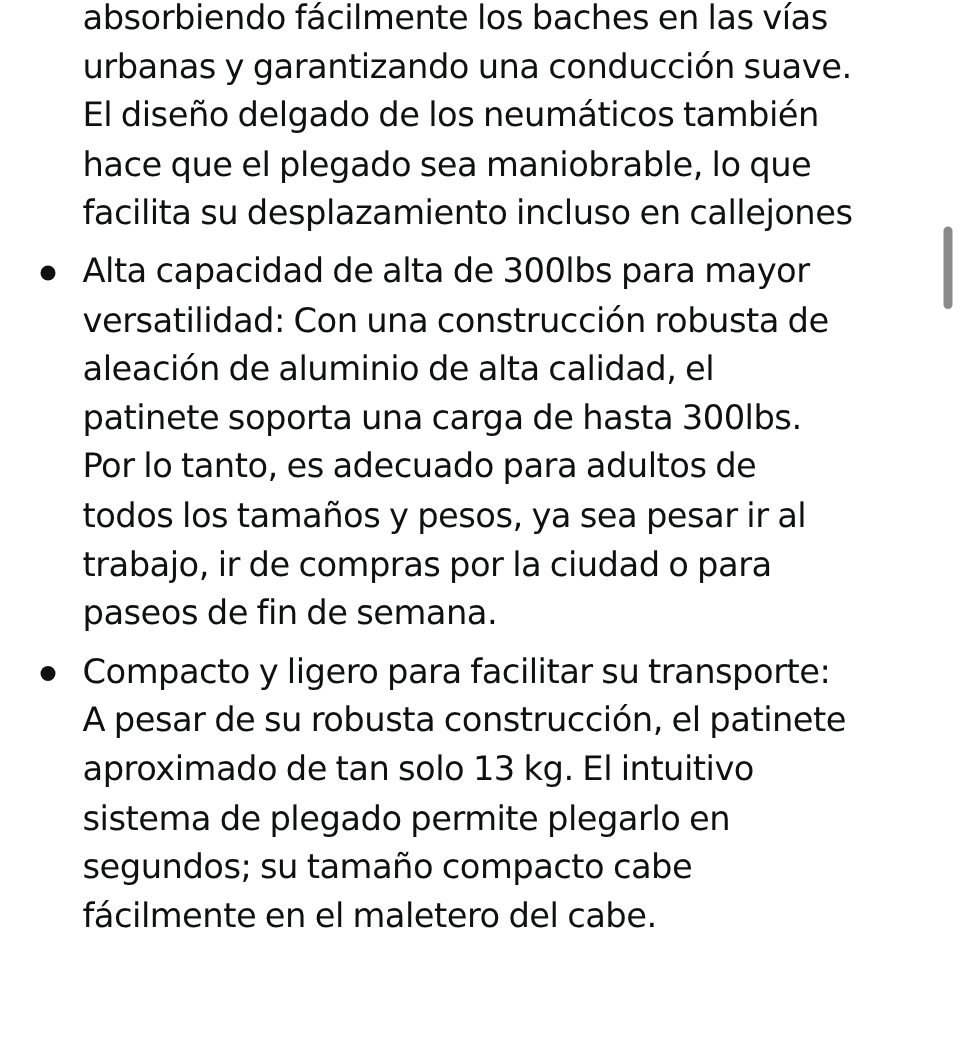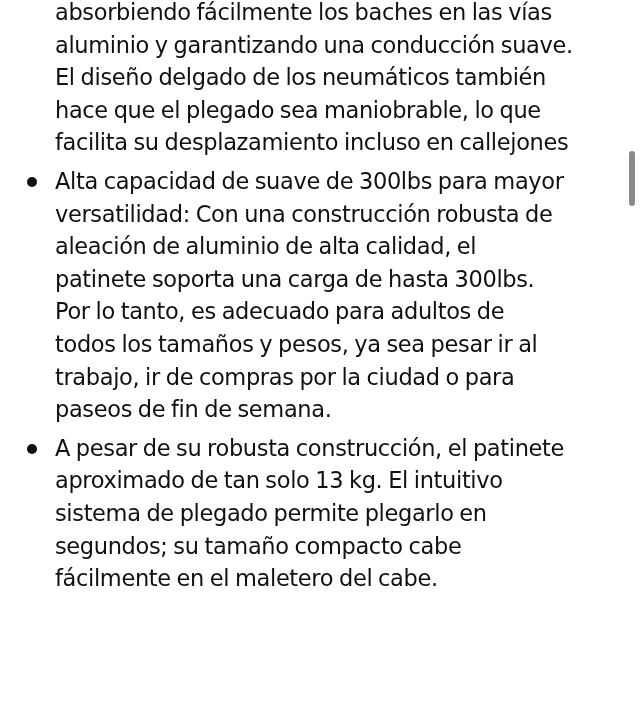--- a/index.html
+++ b/index.html
@@ -31,40 +31,41 @@
     width: 6px; height: 55px; border-radius: 3px;
     background: #8a8a8a;
   }
 </style>
 </head>
 <body>
 
 <div class="content">
   <div class="para">
     <span class="line">absorbiendo fácilmente los baches en las vías</span>
-    <span class="line">aluminio y garantizando una conducción suave.</span>
+    <span class="line">urbanas y garantizando una conducción suave.</span>
     <span class="line">El diseño delgado de los neumáticos también</span>
     <span class="line">hace que el plegado sea maniobrable, lo que</span>
     <span class="line">facilita su desplazamiento incluso en callejones</span>
   </div>
   <div class="gap"></div>
   <div class="para">
     <span class="bullet"></span>
-    <span class="line">Alta capacidad de suave de 300lbs para mayor</span>
+    <span class="line">Alta capacidad de alta de 300lbs para mayor</span>
     <span class="line">versatilidad: Con una construcción robusta de</span>
     <span class="line">aleación de aluminio de alta calidad, el</span>
     <span class="line">patinete soporta una carga de hasta 300lbs.</span>
     <span class="line">Por lo tanto, es adecuado para adultos de</span>
     <span class="line">todos los tamaños y pesos, ya sea pesar ir al</span>
     <span class="line">trabajo, ir de compras por la ciudad o para</span>
     <span class="line">paseos de fin de semana.</span>
   </div>
   <div class="gap"></div>
   <div class="para">
     <span class="bullet"></span>
+    <span class="line">Compacto y ligero para facilitar su transporte:</span>
     <span class="line">A pesar de su robusta construcción, el patinete</span>
     <span class="line">aproximado de tan solo 13 kg. El intuitivo</span>
     <span class="line">sistema de plegado permite plegarlo en</span>
     <span class="line">segundos; su tamaño compacto cabe</span>
     <span class="line">fácilmente en el maletero del cabe.</span>
   </div>
 </div>
 
 <div class="scrollbar"></div>
 

